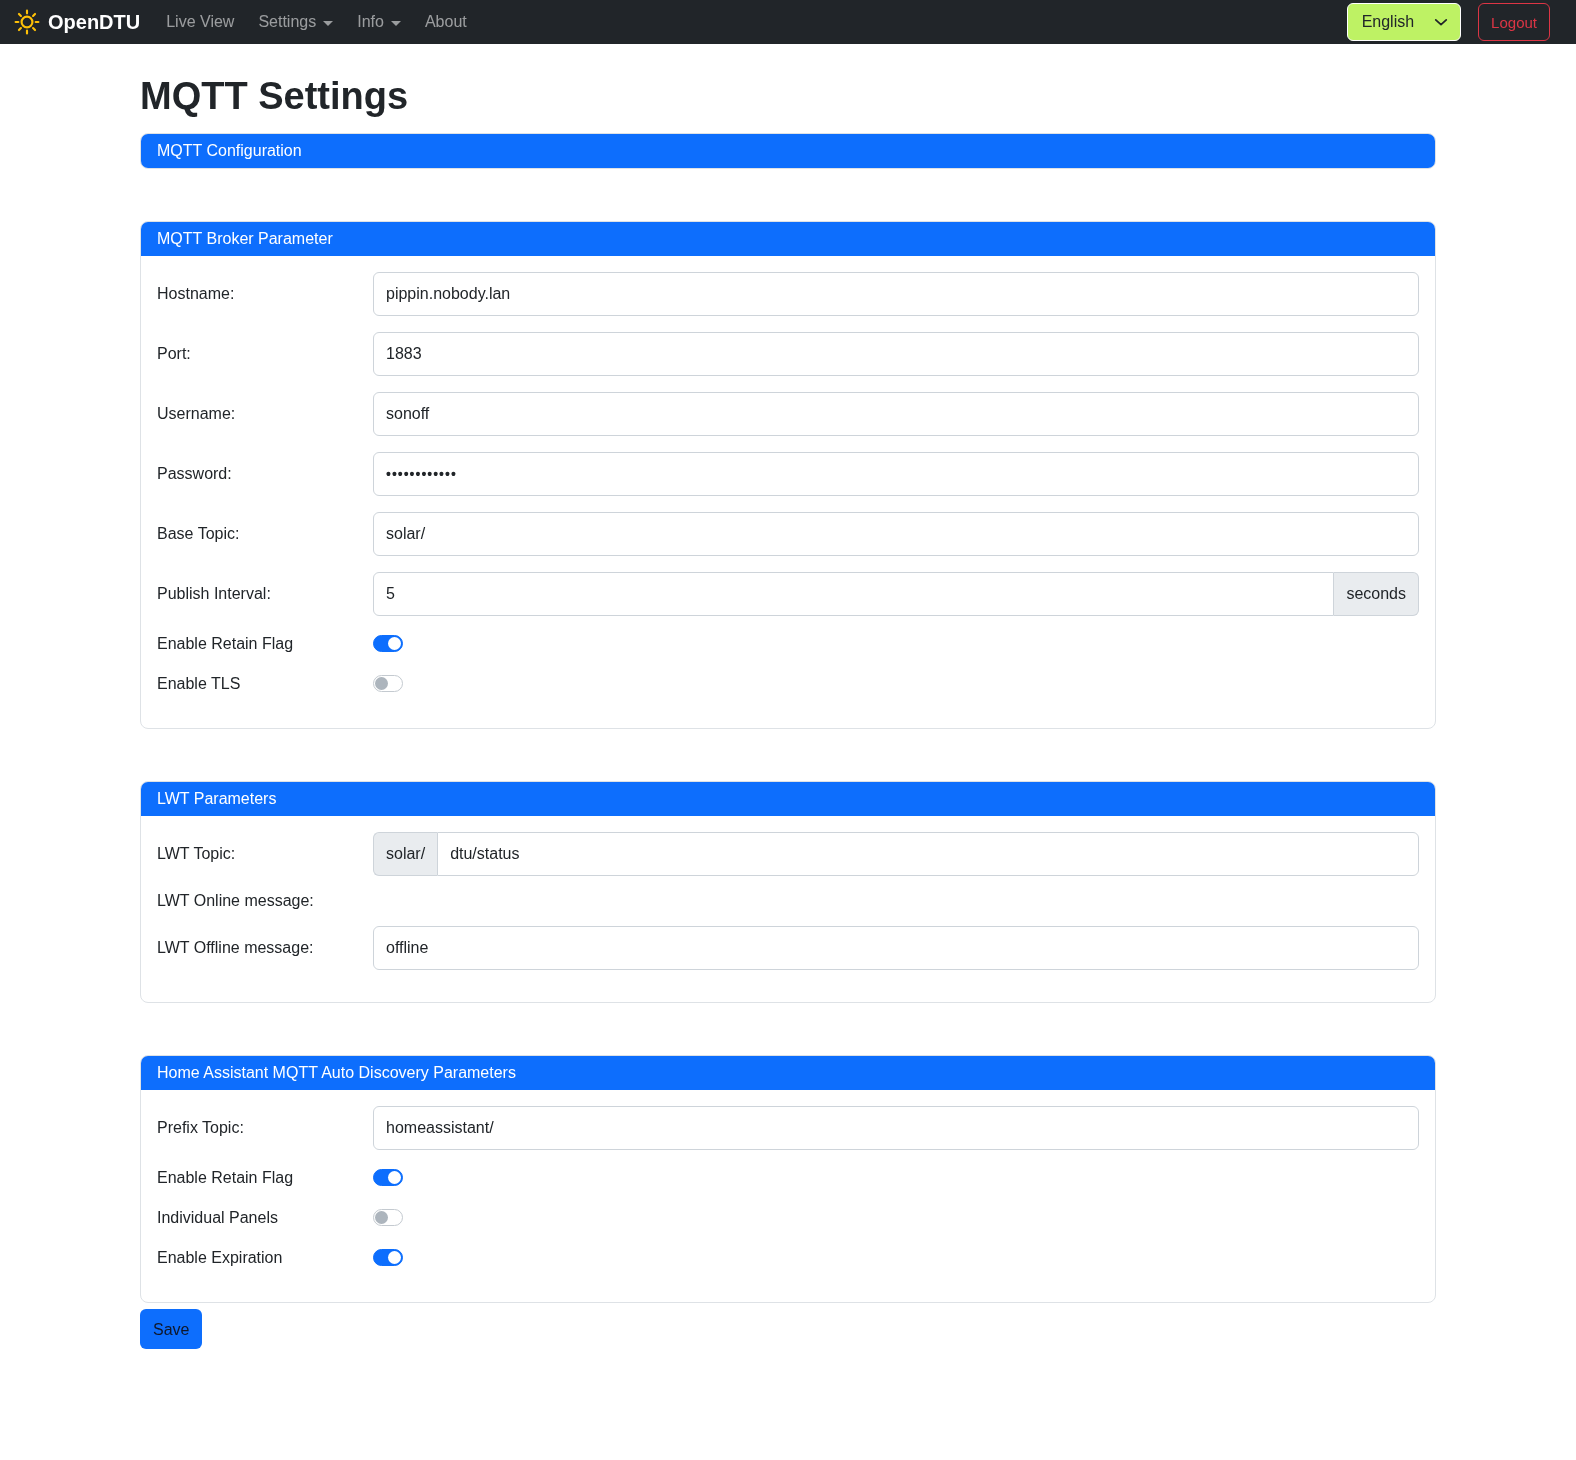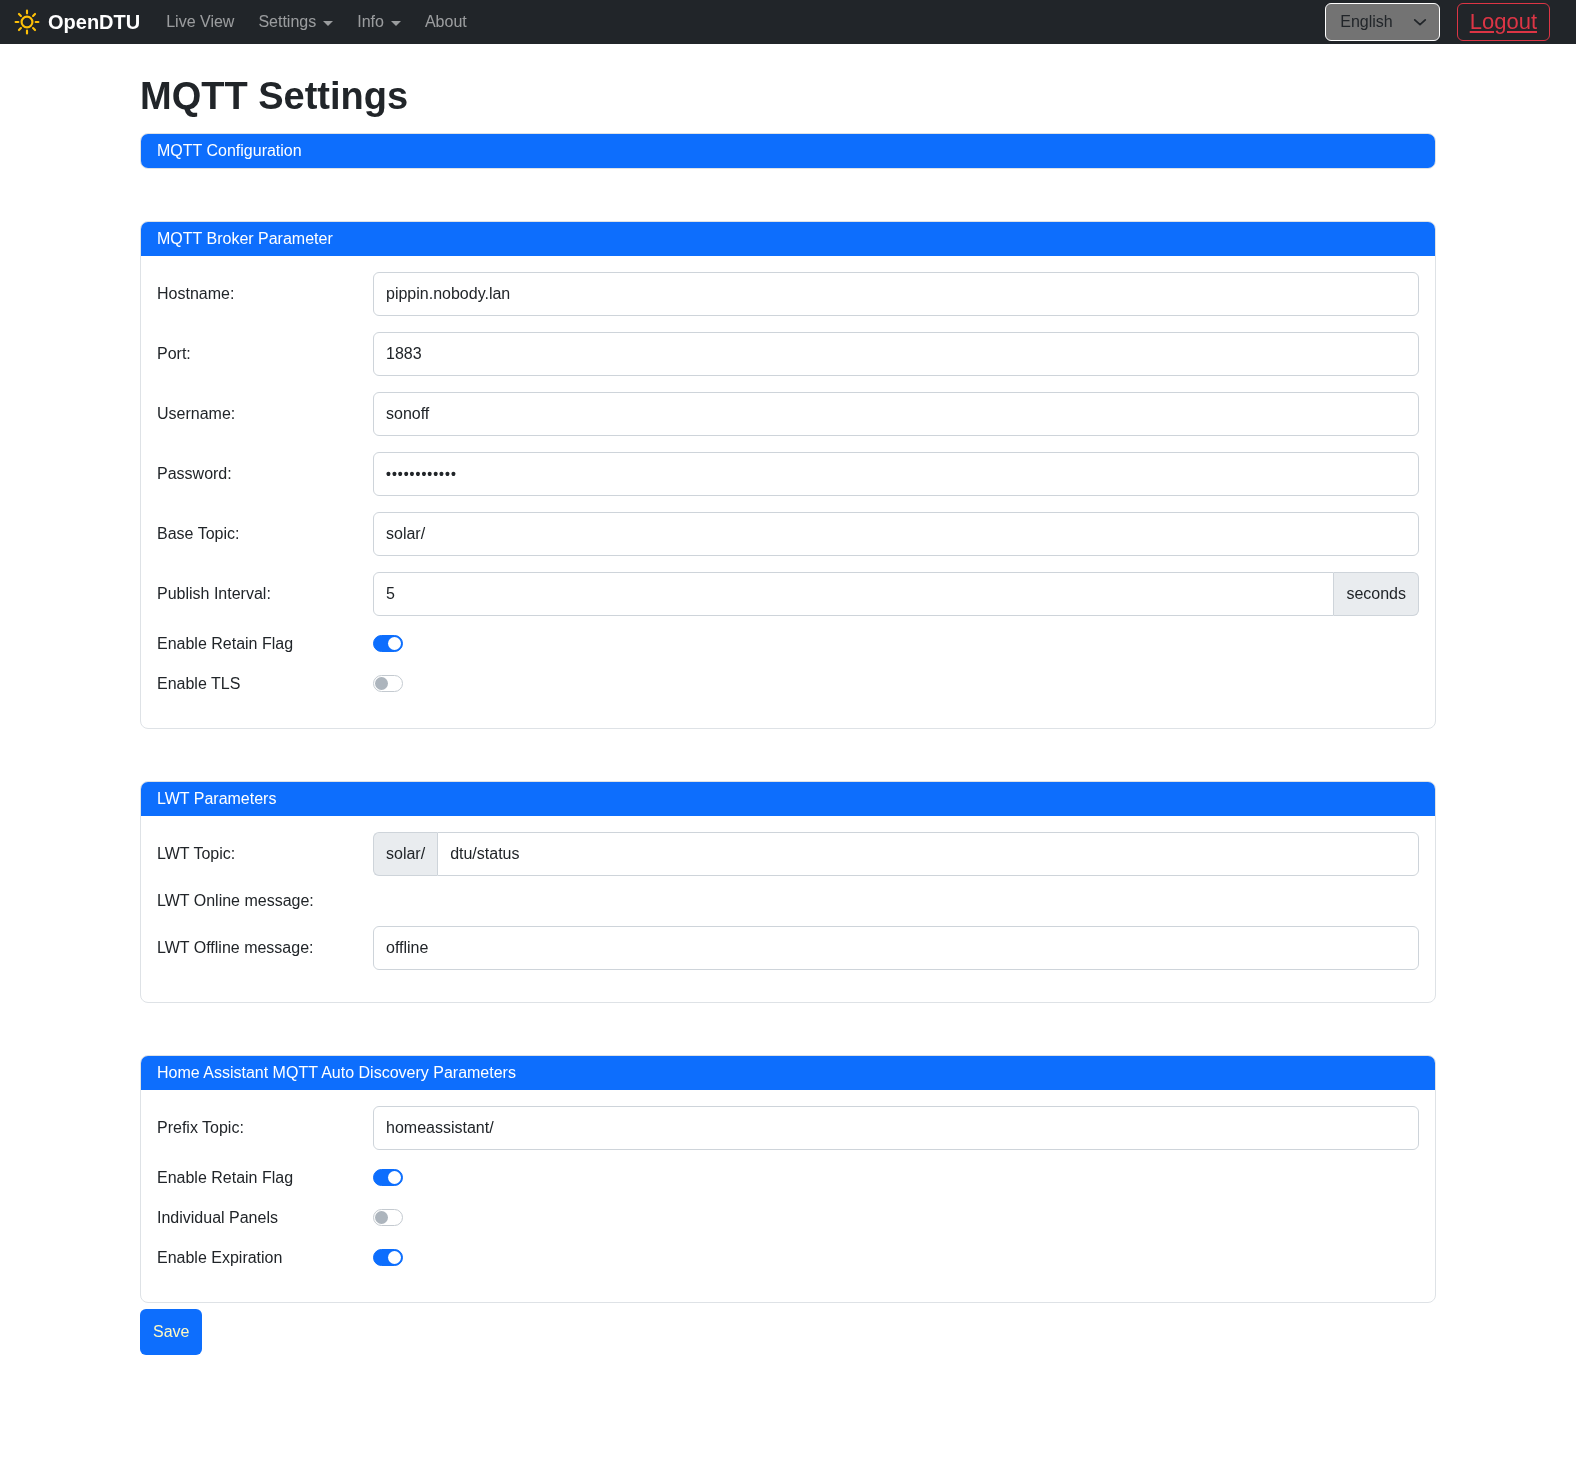--- a/index.html
+++ b/index.html
@@ -47,44 +47,43 @@
   .caret {
     width: 0; height: 0;
     border-left: 5px solid transparent;
     border-right: 5px solid transparent;
     border-top: 5px solid rgba(255,255,255,0.55);
     display: inline-block;
     margin-top: 2px;
   }
   .nav-spacer { flex: 1; }
   .lang-select {
-    background: #737373;
+    background: #bef264;
     border: 1px solid #ffffff;
     border-radius: 6px;
     height: 38px;
     display: flex;
     align-items: center;
     gap: 20px;
     padding: 0 12px 0 14px;
     cursor: pointer;
     color: #212529;
   }
   .logout-btn {
     background: transparent;
     border: 1px solid #dc3545;
     color: #dc3545;
     border-radius: 6px;
     height: 38px;
     padding: 0 12px;
-    font-size: 22px;
+    font-size: 15px;
     font-family: inherit;
     margin-left: 17px;
     margin-right: 12px;
     cursor: pointer;
-    text-decoration: underline;
   }
 
   
   .container { width: 1296px; margin: 0 auto; }
   .page-title {
     font-size: 38px;
     font-weight: 600;
     margin: 30px 0 13px 0;
     line-height: 1.2;
   }
@@ -155,24 +154,24 @@
     top: 1px; left: 1px;
     width: 13px; height: 13px;
     border-radius: 50%;
     background: #adb5bd;
   }
   .switch.on { background: #0d6efd; border-color: #0d6efd; }
   .switch.on .knob { left: auto; right: 1px; background: #ffffff; }
 
   .save-btn {
     background: #0d6efd;
-    color: #fef9c3;
+    color: #0f172a;
     border: none;
     border-radius: 6px;
-    height: 46px;
+    height: 40px;
     padding: 12px 13px;
     font-size: 16px;
     font-family: inherit;
     cursor: pointer;
     margin-bottom: 22px;
   }
 </style>
 </head>
 <body>
 

